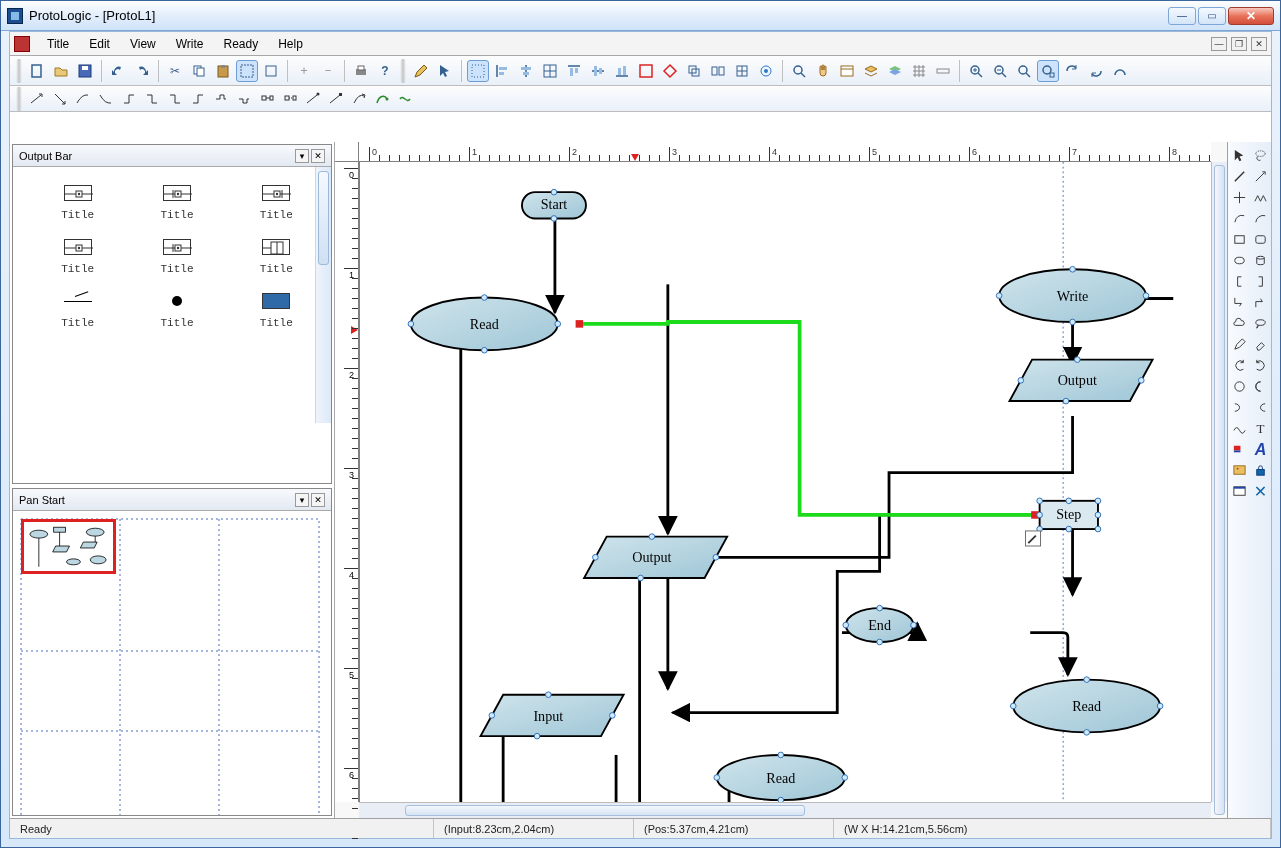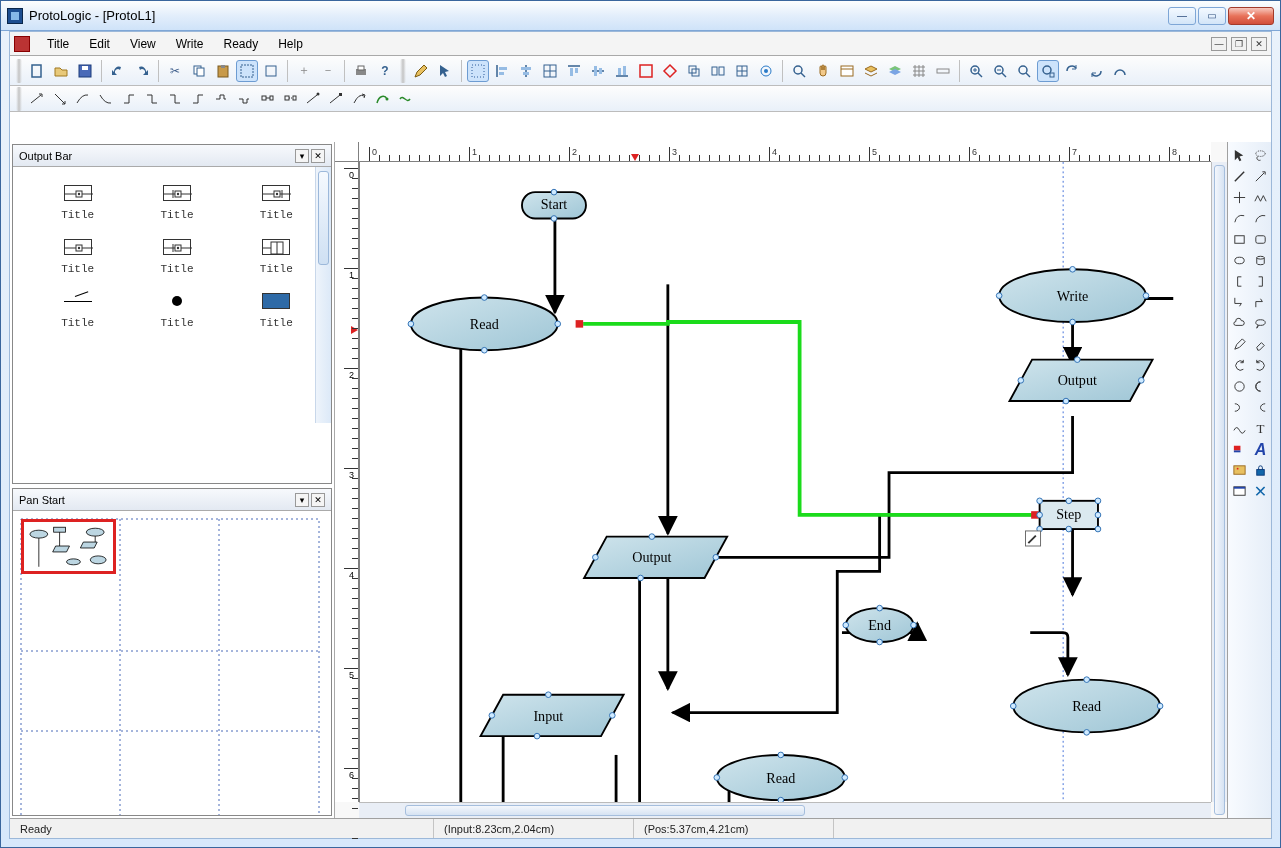--- a/index.html
+++ b/index.html
@@ -1082,16 +1082,17 @@
             </div>
           <div class="rp-btn" style="color:#16a;">✕</div>
         </div>
       </div>
     </div>
 
     <div class="statusbar">
       <div class="status-cell first">Ready</div>
       <div class="status-cell mid">(Input:8.23cm,2.04cm)</div>
       <div class="status-cell mid">(Pos:5.37cm,4.21cm)</div>
+      <div class="status-cell" style="flex:1;">(W X H:14.21cm,5.56cm)</div>
     </div>
 
   </div>
 </div>
 
 </body></html>

